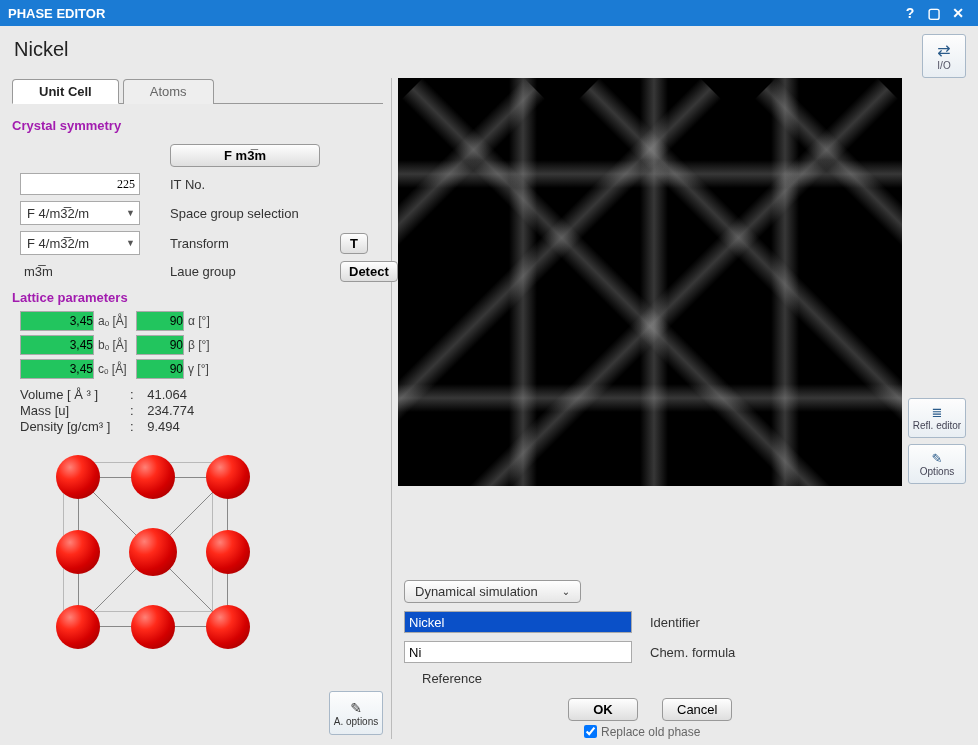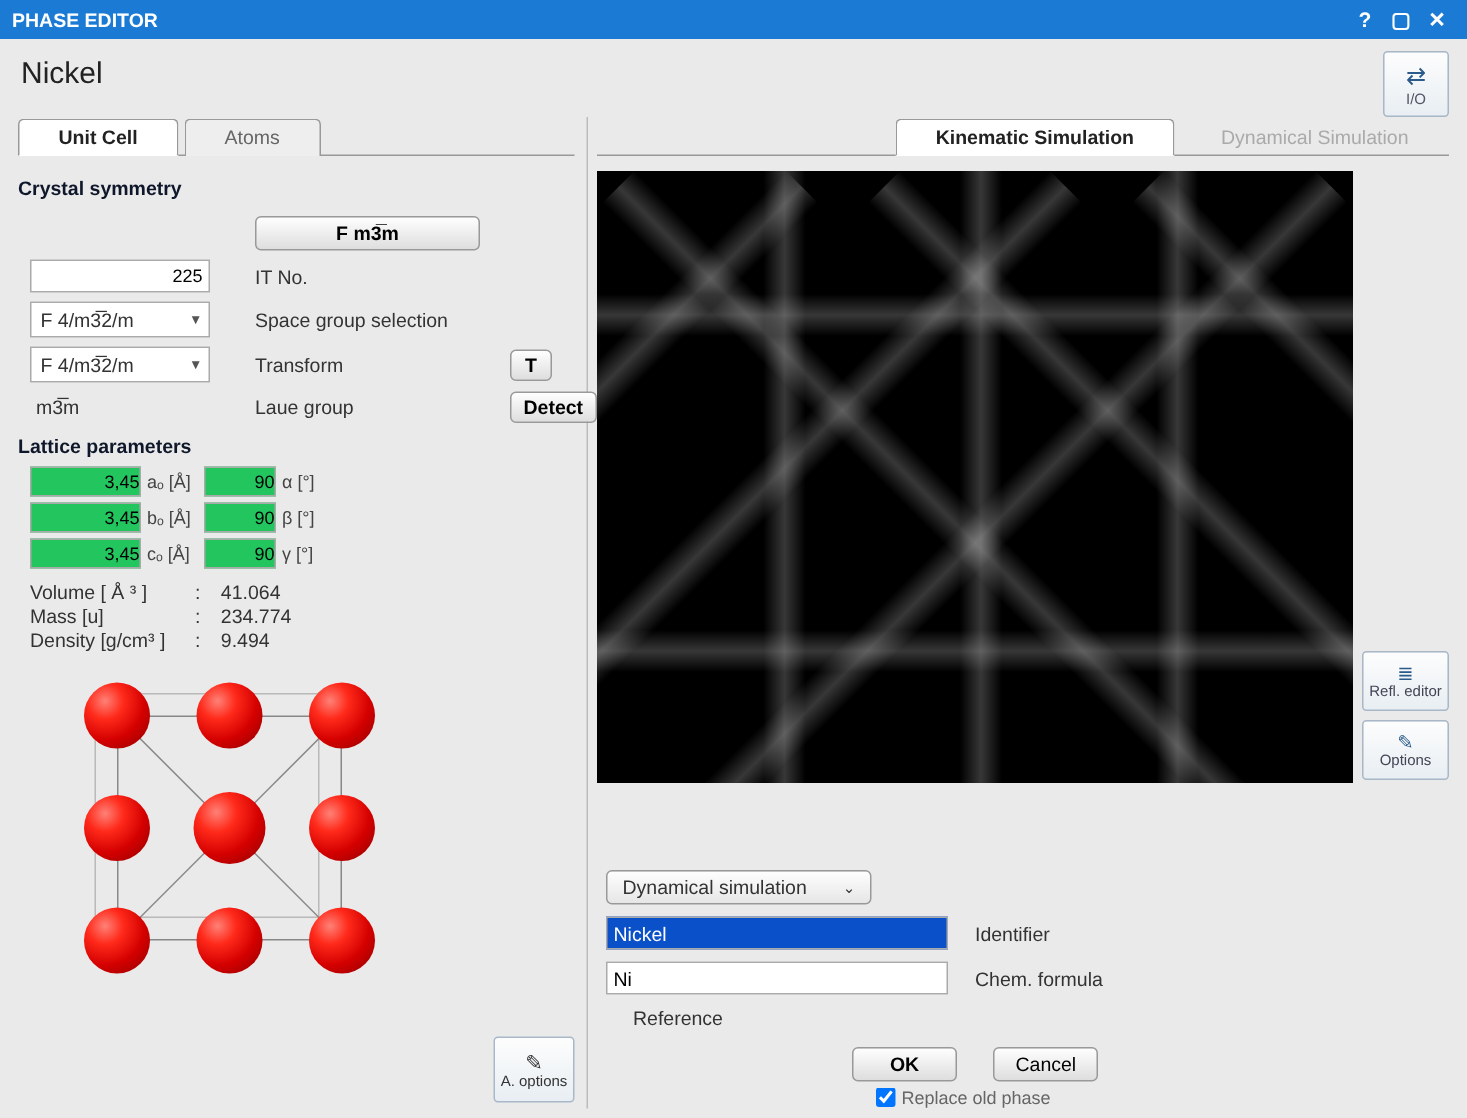--- a/index.html
+++ b/index.html
@@ -21,24 +21,24 @@
 .left { width: 380px; display: flex; flex-direction: column; border-right: 1px solid #bbb; padding-right: 8px; }
 .right { flex: 1; display: flex; flex-direction: column; position: relative; }
 
 .tabs { display: flex; border-bottom: 1px solid #999; margin-bottom: 10px; height: 26px; }
 .tabs .tab { padding: 4px 26px; border: 1px solid #999; border-bottom: none; background: #eee; margin-right: 4px; border-radius: 4px 4px 0 0; color: #666; cursor: pointer; position: relative; top: 1px; }
 .tabs .tab.active { background: #fff; font-weight: bold; color: #222; border-bottom: 1px solid #fff; }
 .tabs .tab.disabled { color: #aaa; background: transparent; border-color: transparent; cursor: default; }
 .tabs.right-tabs { justify-content: flex-end; }
 .tabs.right-tabs .tab { margin-left: 4px; margin-right: 0; }
 
-.section-title { font-weight: bold; margin: 4px 0 6px 0; color: #0f172a; }
+.section-title { font-weight: bold; margin: 4px 0 6px 0; color: #a21caf; }
 
 .row { display: flex; align-items: center; margin-bottom: 5px; }
-.input { border: 1px solid #aaa; background: #fff; height: 22px; padding: 0 4px; font-size: 12px; }
+.input { border: 1px solid #aaa; background: #fff; height: 22px; padding: 0 4px; font-size: 12px; font-family: Liberation Serif, serif; }
 .num-in { width: 120px; text-align: right; }
 .sel { width: 120px; height: 24px; border: 1px solid #aaa; background: #fff; display: flex; align-items: center; padding: 0 4px 0 6px; cursor: pointer; }
 .sel .caret { margin-left: auto; font-size: 9px; color: #555; }
 
 .btn { border: 1px solid #999; background: linear-gradient(#fefefe,#dedede); border-radius: 4px; padding: 3px 14px; font-size: 13px; cursor: pointer; }
 .btn.wide { width: 150px; text-align: center; font-weight: bold; }
 .btn.sm { padding: 2px 8px; font-weight: bold; }
 
 .sym-grid { display: grid; grid-template-columns: 130px 1fr auto; column-gap: 20px; row-gap: 6px; align-items: center; margin-left: 8px; }
 
@@ -188,24 +188,20 @@
         <div class="sphere" style="width:44px;height:44px;left:156px;top:156px;"></div>
       </div>
 
       <div class="a-options">
         <span class="g">✎</span>
         <span>A. options</span>
       </div>
     </div>
 
     <div class="right">
-      <div class="tabs right-tabs">
-        <div class="tab active">Kinematic Simulation</div>
-        <div class="tab disabled">Dynamical Simulation</div>
-      </div>
 
       <div class="sim-area">
         <div class="sim-canvas">
           <div class="bands">
 
             <div class="band" style="left:25%;top:0;width:30px;height:200%;transform:rotate(45deg);transform-origin:top left;"></div>
             <div class="band" style="left:60%;top:0;width:30px;height:200%;transform:rotate(45deg);transform-origin:top left;"></div>
             <div class="band" style="left:95%;top:0;width:30px;height:200%;transform:rotate(45deg);transform-origin:top left;"></div>
 
             <div class="band" style="right:25%;top:0;width:30px;height:200%;transform:rotate(-45deg);transform-origin:top right;"></div>

